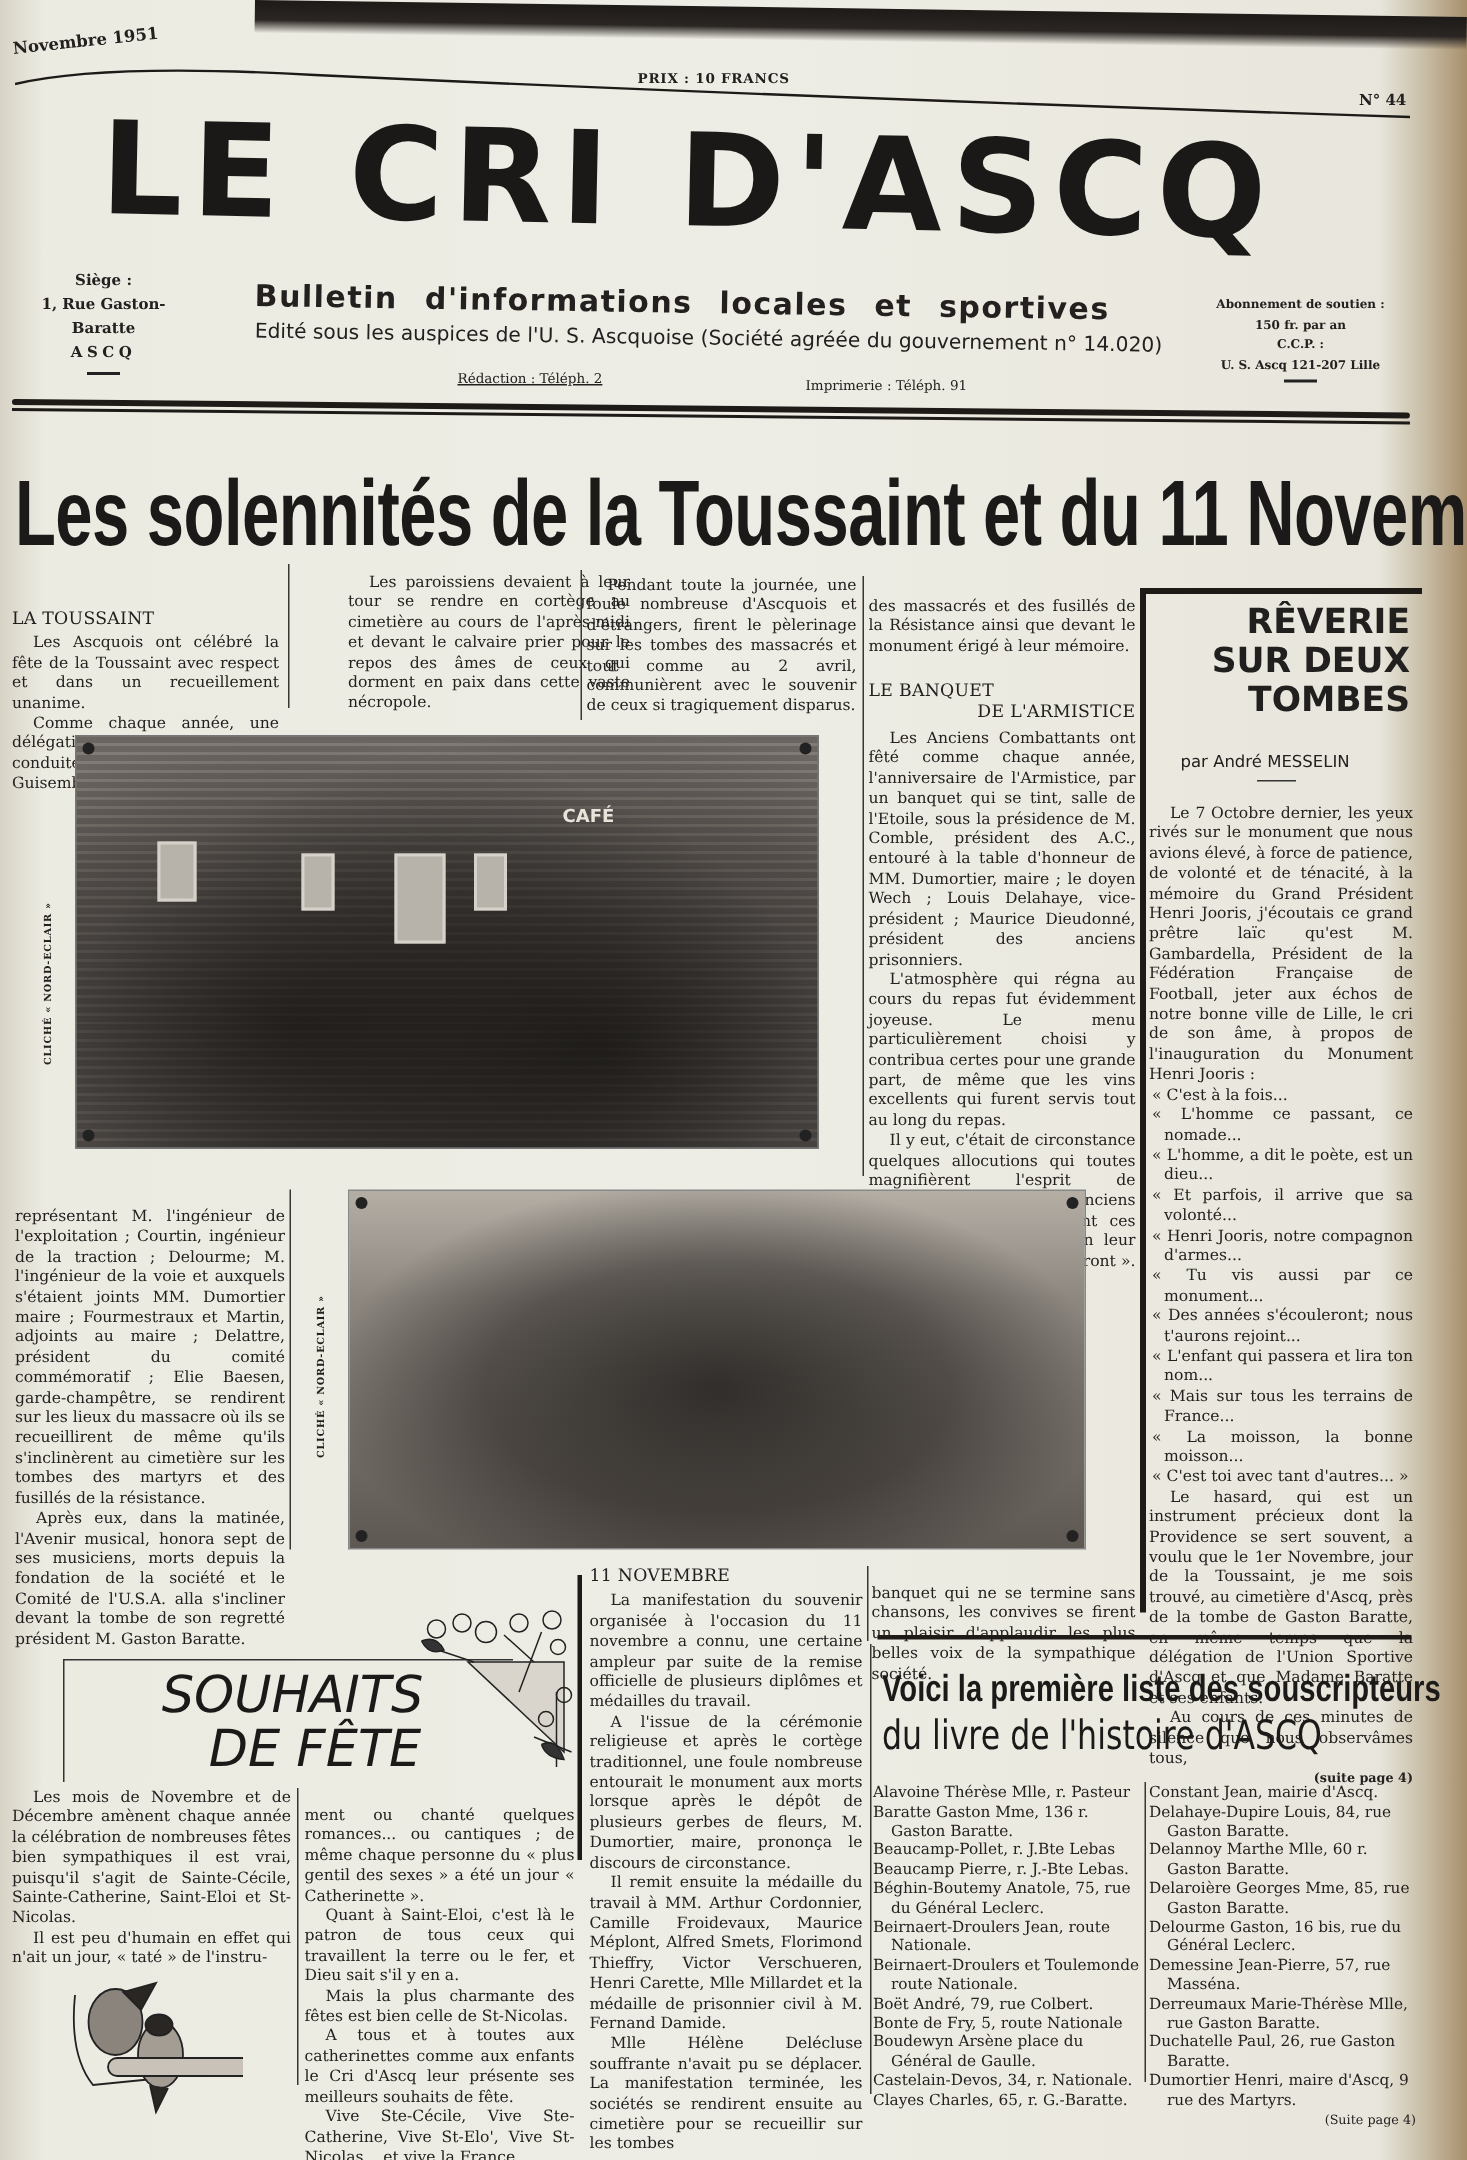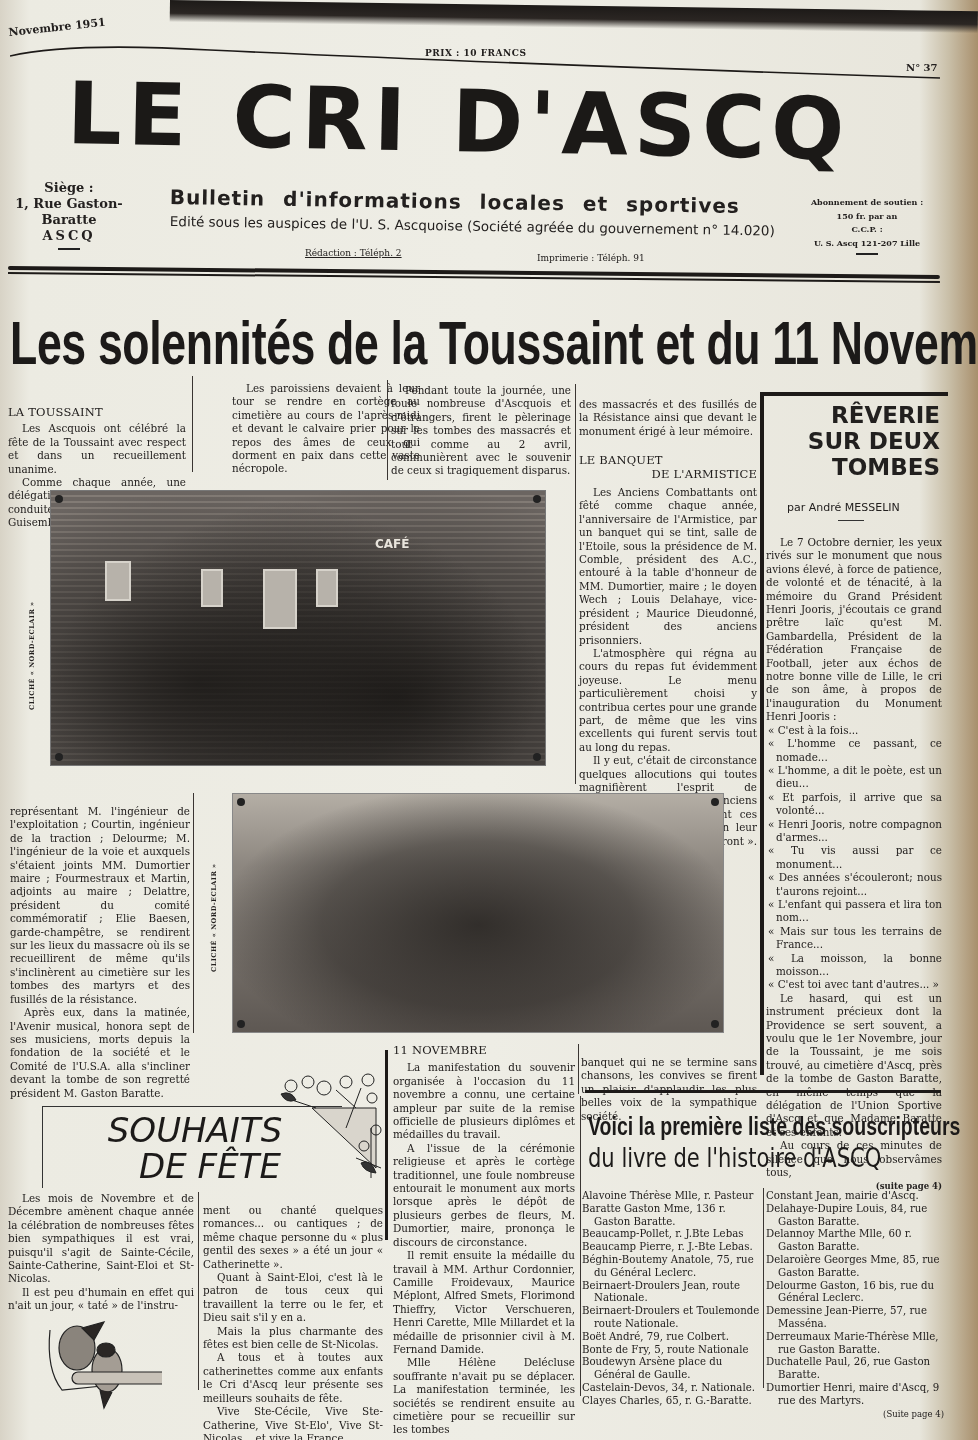--- a/index.html
+++ b/index.html
@@ -26,21 +26,21 @@
   .curve-line {
     left: 10px; top: 44px; width: 930px; height: 40px;
   }
   .masthead {
     left: 68px; top: 70px; font-family: "DejaVu Sans", sans-serif; font-weight: bold;
     font-size: 86px; letter-spacing: 6px; color: #1b1917; line-height: 1;
     transform: rotate(1.2deg); transform-origin: left top; white-space: nowrap;
   }
   .masthead .w2 { margin-left: 40px; }
   .masthead .w3 { margin-left: 40px; }
-  .siege { left: 14px; top: 180px; font-size: 13px; font-weight: bold; line-height: 16px; text-align: center; width: 110px; }
+  .siege { left: 14px; top: 180px; font-size: 10px; font-weight: bold; line-height: 16px; text-align: center; width: 110px; }
   .subtitle {
     left: 170px; top: 185px; font-family: "DejaVu Sans", sans-serif; font-weight: bold;
     font-size: 20px; letter-spacing: 1px; transform: rotate(0.9deg); transform-origin: left top; white-space: nowrap;
   }
   .subtitle .gap { display: inline-block; width: 18px; }
   .edited {
     left: 170px; top: 213px; font-family: "DejaVu Sans", sans-serif; font-size: 13.5px;
     transform: rotate(0.9deg); transform-origin: left top; white-space: nowrap;
   }
   .phone1 { left: 305px; top: 248px; font-size: 9px; text-decoration: underline; }
@@ -102,21 +102,21 @@
 <body>
 
 <div class="page">
   <div class="topshadow"></div>
 
   <div class="abs date-top">Novembre 1951</div>
   <svg class="abs curve-line" viewBox="0 0 930 40">
     <path d="M0 12 Q 60 -2 200 6 Q 500 20 930 34" stroke="#1d1a18" stroke-width="1.6" fill="none"></path>
   </svg>
   <div class="abs price">PRIX : 10 FRANCS</div>
-  <div class="abs issue">N° 37</div>
+  <div class="abs issue">N° 44</div>
 
   <div class="abs masthead">
     <span>LE</span><span class="w2">CRI</span><span class="w3">D'ASCQ</span>
   </div>
 
   <div class="abs siege">
     <div>Siège :</div>
     <div>1, Rue Gaston-Baratte</div>
     <div style="letter-spacing:3px;">ASCQ</div>
     <div style="width:22px;height:1.5px;background:#222;margin:4px auto 0;"></div>

